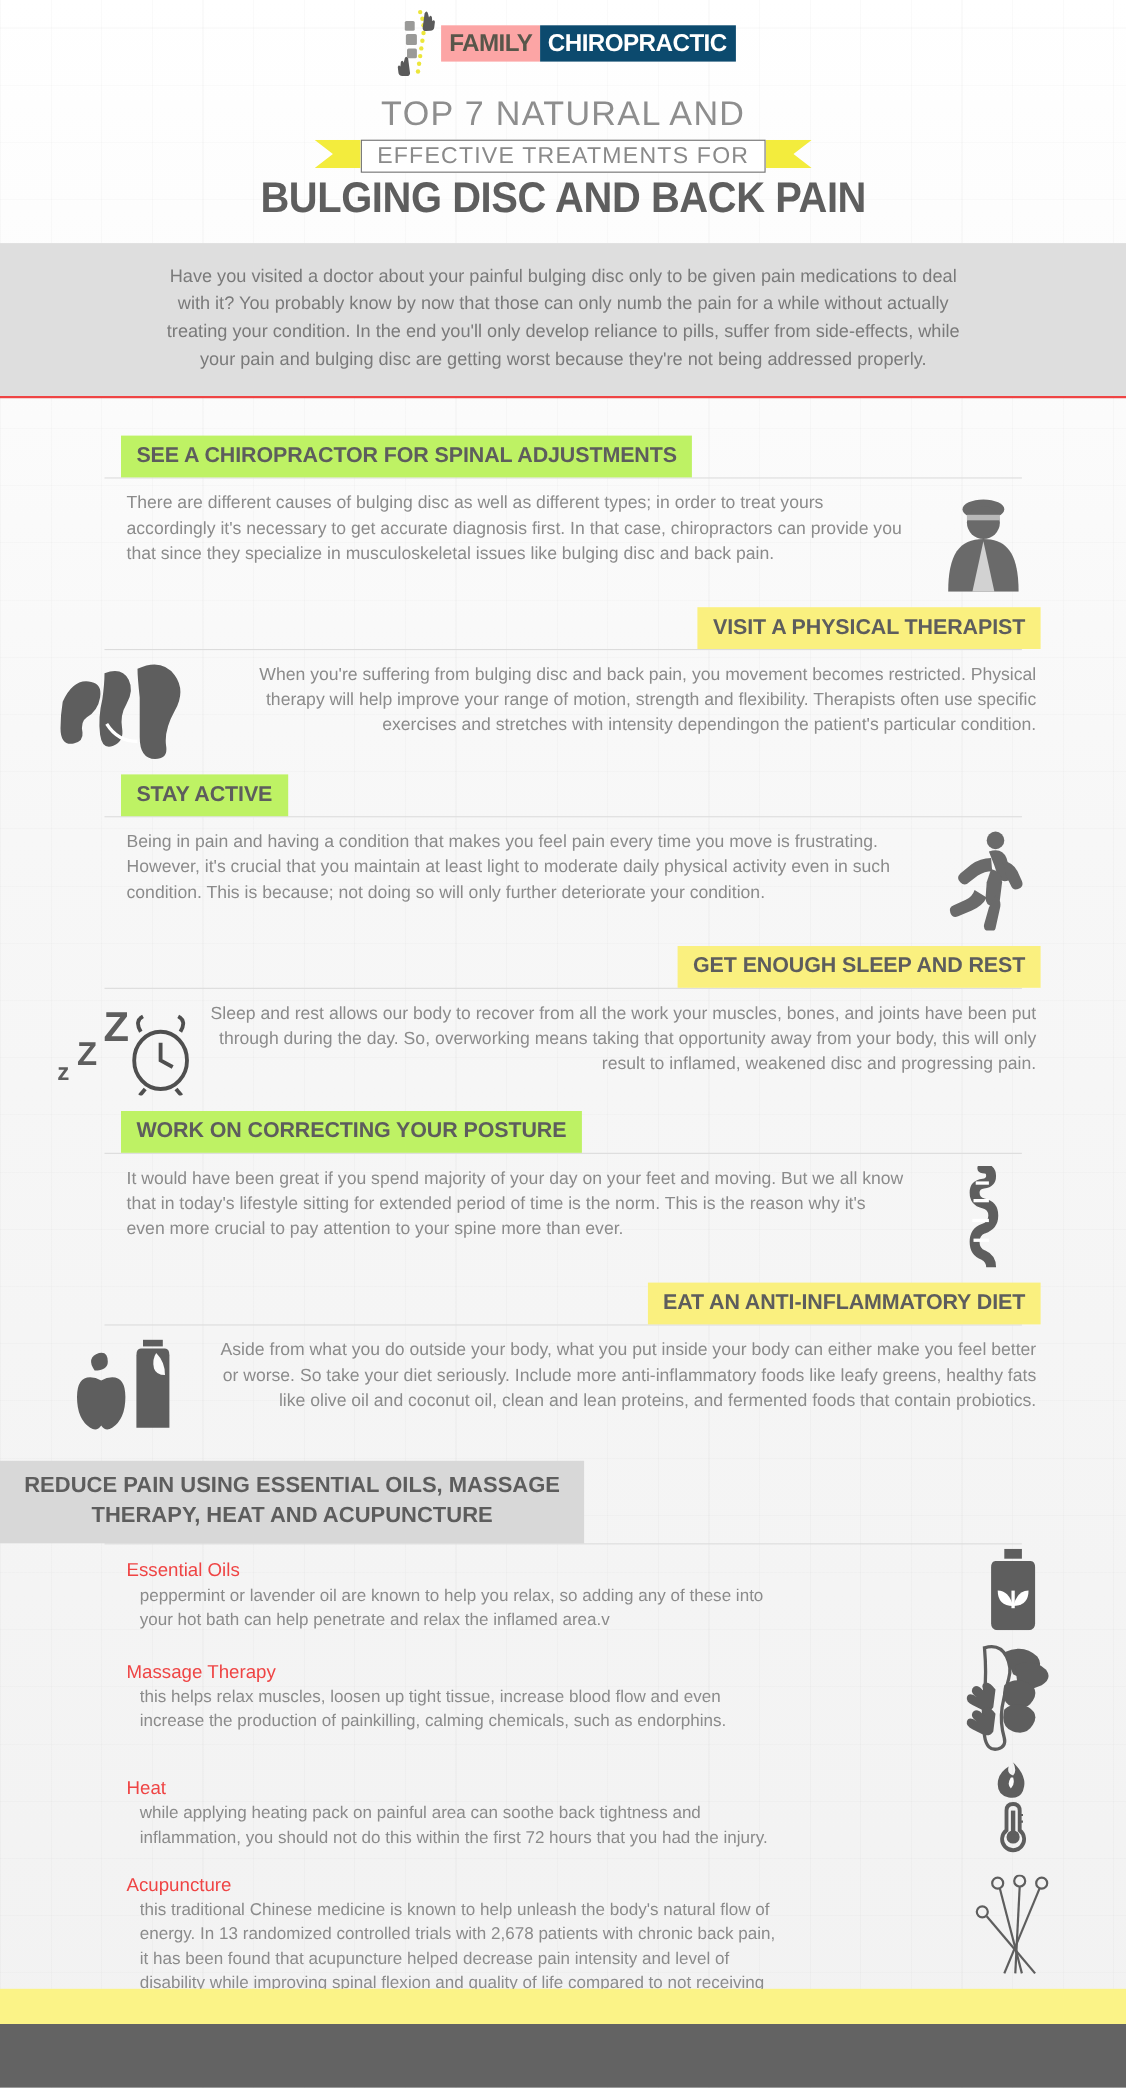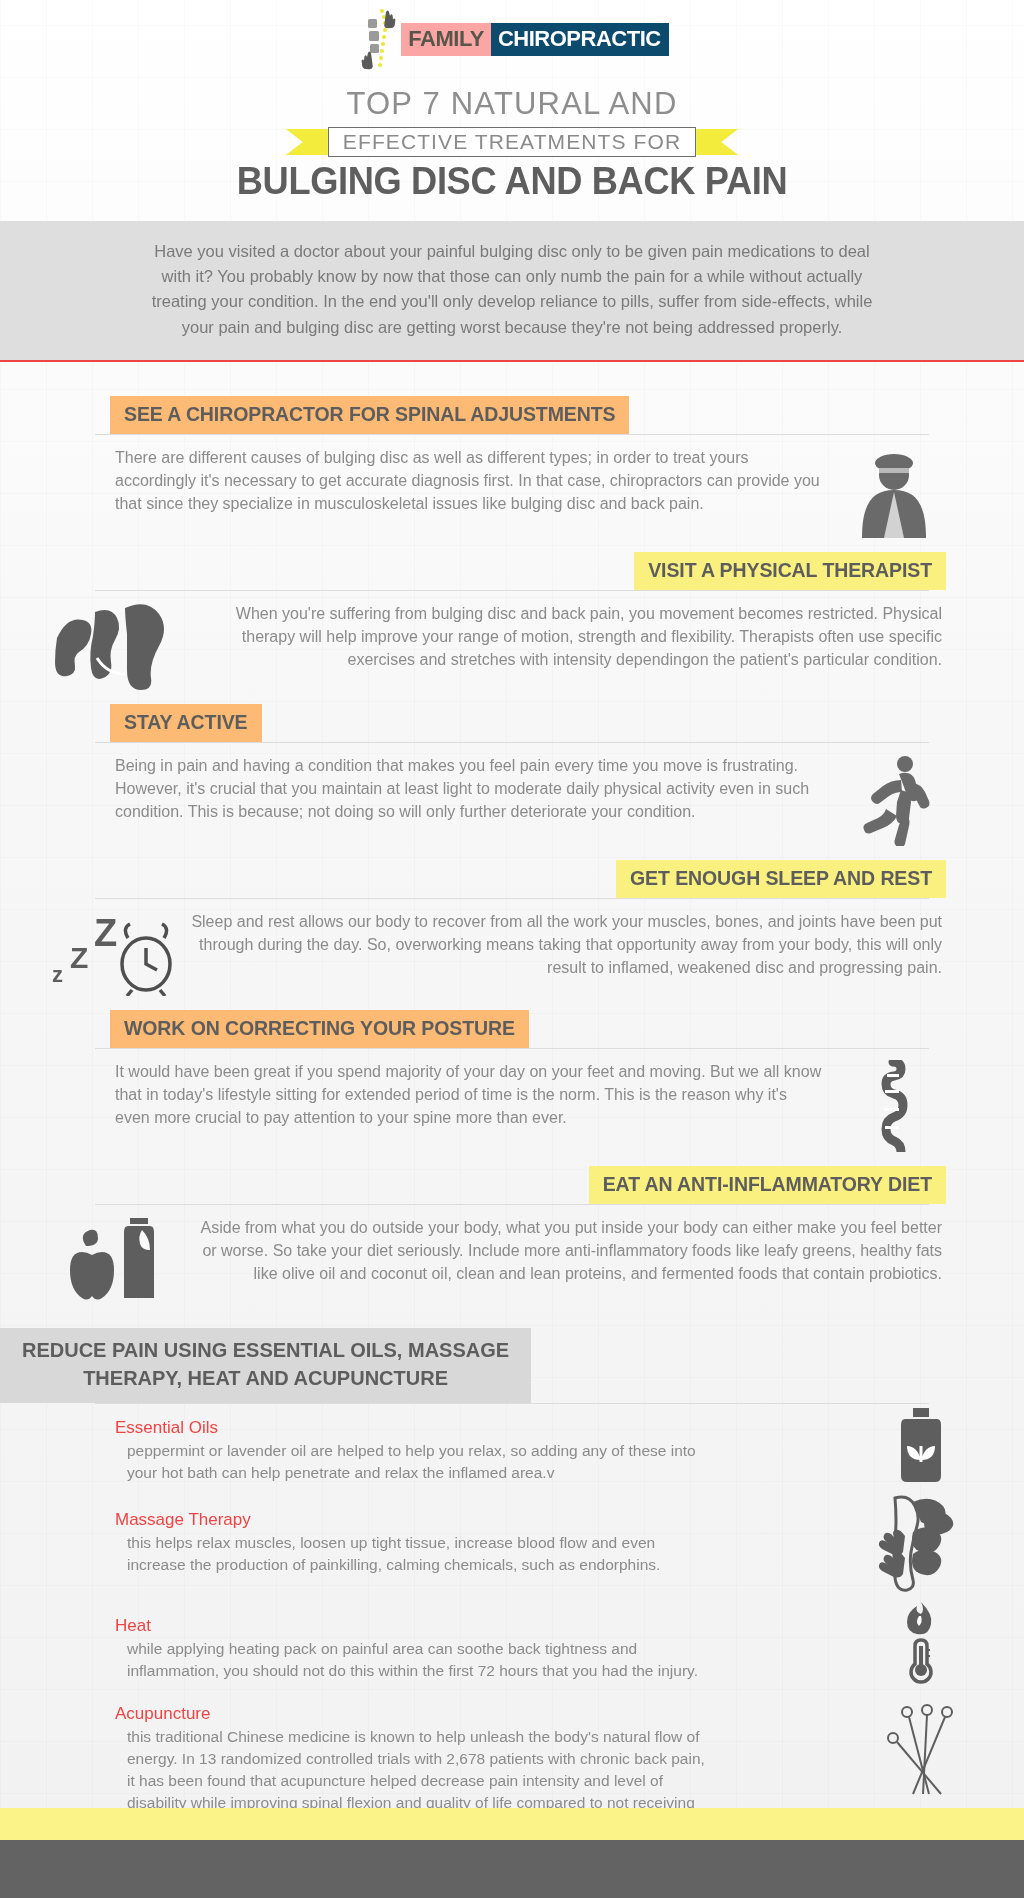--- a/index.html
+++ b/index.html
@@ -36,21 +36,21 @@
     background: #0c4a6e; color: #ffffff; padding: 3px 8px 4px 7px;
   }
 
   
   .title-block { text-align: center; padding-top: 8px; }
   .title-line1 {
     font-size: 31px; color: #8e8e8e; letter-spacing: 1.2px;
     font-weight: 400;
   }
   .ribbon-row {
-    display: flex; justify-content: center; align-items: center;
+    display: flex; justify-content: center; align-items: flex-start;
     margin-top: 5px; position: relative;
   }
   .ribbon-left, .ribbon-right {
     width: 42px; height: 26px; background: #f3ec3d;
   }
   .ribbon-left { clip-path: polygon(0 0, 100% 0, 100% 100%, 0 100%, 40% 50%); }
   .ribbon-right { clip-path: polygon(0 0, 100% 0, 60% 50%, 100% 100%, 0 100%); }
   .ribbon-center {
     border: 1.5px solid #6e6e6e; background: #fff;
     padding: 1px 14px 2px 14px; font-size: 21px; color: #8a8a8a;
@@ -77,21 +77,21 @@
   
   .sections { padding: 34px 0 0 0; }
   .section { position: relative; margin-bottom: 14px; }
 
   .sec-head {
     display: inline-block;
     font-size: 19.5px; font-weight: bold; color: #5d5d5d;
     letter-spacing: -0.1px;
     padding: 7px 14px 8px 14px;
   }
-  .sec-head.grey { background: #fdba74; }
+  .sec-head.grey { background: #bef264; }
   .sec-head.yellow { background: #faf07f; }
 
   .head-row { display: flex; align-items: flex-end; }
   .head-row.left { justify-content: flex-start; padding-left: 110px; }
   .head-row.right { justify-content: flex-end; padding-right: 78px; }
 
   .rule { border-top: 1px solid #dcdcdc; margin: 0 95px 0 95px; }
 
   .body-row { display: flex; align-items: flex-start; padding-top: 11px; }
   .body-row.left { padding-left: 115px; padding-right: 60px; }
@@ -313,21 +313,21 @@
         <div>REDUCE PAIN USING ESSENTIAL OILS, MASSAGE</div>
         <div>THERAPY, HEAT AND ACUPUNCTURE</div>
       </div>
     </div>
     <div class="big-rule"></div>
 
     <div class="subs">
 
       <div class="sub">
         <div class="sub-title">Essential Oils</div>
-        <div class="sub-body">peppermint or lavender oil are helped to help you relax, so adding any of these into your hot bath can help penetrate and relax the inflamed area.v</div>
+        <div class="sub-body">peppermint or lavender oil are known to help you relax, so adding any of these into your hot bath can help penetrate and relax the inflamed area.v</div>
       </div>
 
       <div class="sub" style="margin-top:26px;">
         <div class="sub-title">Massage Therapy</div>
         <div class="sub-body">this helps relax muscles, loosen up tight tissue, increase blood flow and even increase the production of painkilling, calming chemicals, such as endorphins.</div>
       </div>
 
       <div class="sub" style="margin-top:40px;">
         <div class="sub-title">Heat</div>
         <div class="sub-body">while applying heating pack on painful area can soothe back tightness and inflammation, you should not do this within the first 72 hours that you had the injury.</div>

